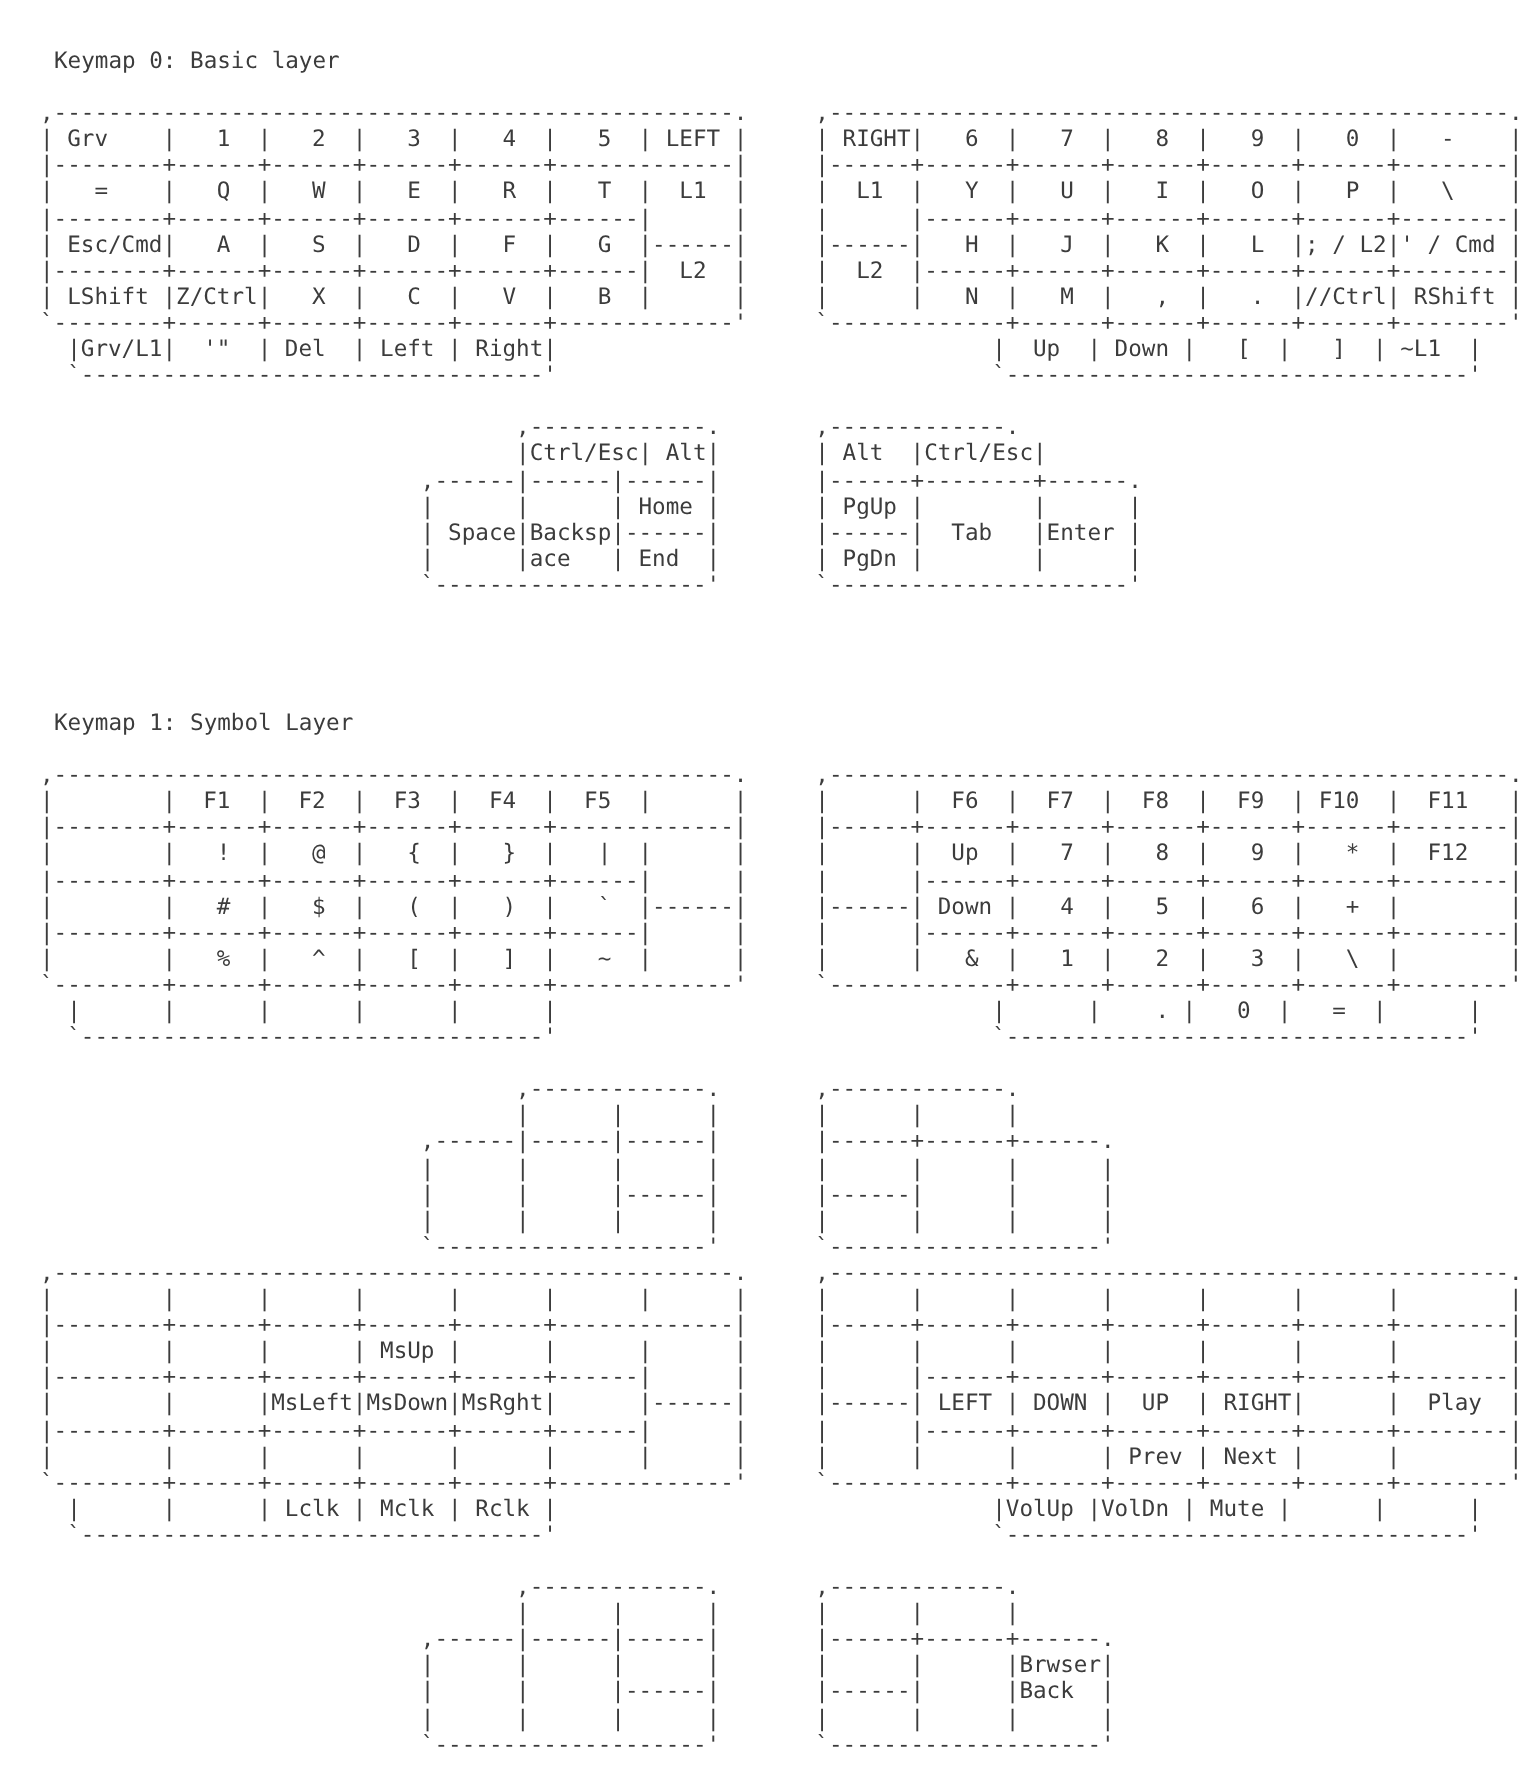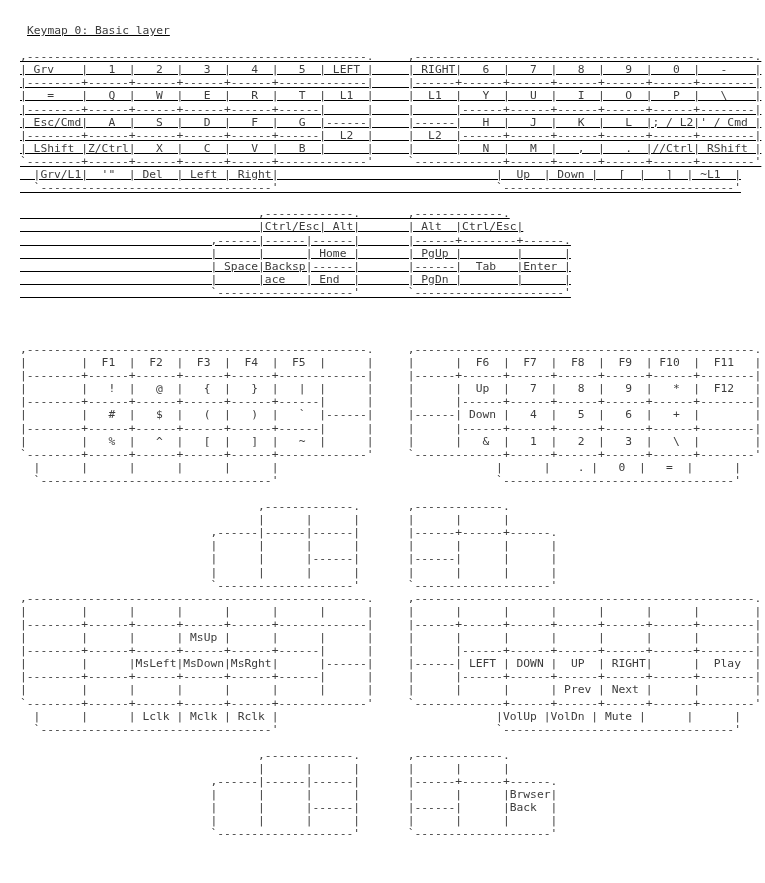--- a/index.html
+++ b/index.html
@@ -20,21 +20,21 @@
     font-family: "DejaVu Sans Mono", "Liberation Mono", monospace;
     font-size: 11.3px;
     line-height: 13.1px;
     color: #3c3c3c;
     white-space: pre;
   }
   .keymap-title {
     padding-left: 7px;
     margin-bottom: 13.1px;
   }
-  .keymap-section-0 { margin-bottom: 44px; text-decoration: underline; }
+  .keymap-section-0 { margin-bottom: 56px; }
   .keymap-section-1 { margin-bottom: 0; }
   .keymap-section-2 { margin-bottom: 0; }
 </style>
 </head>
 <body>
 
 <div class="document">
 
   <section class="keymap-section-0">
     <pre class="keymap-title">Keymap 0: Basic layer</pre>
@@ -53,20 +53,21 @@
                                    ,-------------.       ,-------------.
                                    |Ctrl/Esc| Alt|       | Alt  |Ctrl/Esc|
                             ,------|------|------|       |------+--------+------.
                             |      |      | Home |       | PgUp |        |      |
                             | Space|Backsp|------|       |------|  Tab   |Enter |
                             |      |ace   | End  |       | PgDn |        |      |
                             `--------------------'       `----------------------'</pre>
   </section>
 
   <section class="keymap-section-1">
+    <pre class="keymap-title">Keymap 1: Symbol Layer</pre>
     <pre class="keymap-art">,--------------------------------------------------.     ,--------------------------------------------------.
 |        |  F1  |  F2  |  F3  |  F4  |  F5  |      |     |      |  F6  |  F7  |  F8  |  F9  | F10  |  F11   |
 |--------+------+------+------+------+-------------|     |------+------+------+------+------+------+--------|
 |        |   !  |   @  |   {  |   }  |   |  |      |     |      |  Up  |   7  |   8  |   9  |   *  |  F12   |
 |--------+------+------+------+------+------|      |     |      |------+------+------+------+------+--------|
 |        |   #  |   $  |   (  |   )  |   `  |------|     |------| Down |   4  |   5  |   6  |   +  |        |
 |--------+------+------+------+------+------|      |     |      |------+------+------+------+------+--------|
 |        |   %  |   ^  |   [  |   ]  |   ~  |      |     |      |   &amp;  |   1  |   2  |   3  |   \  |        |
 `--------+------+------+------+------+-------------'     `-------------+------+------+------+------+--------'
   |      |      |      |      |      |                                |      |    . |   0  |   =  |      |

